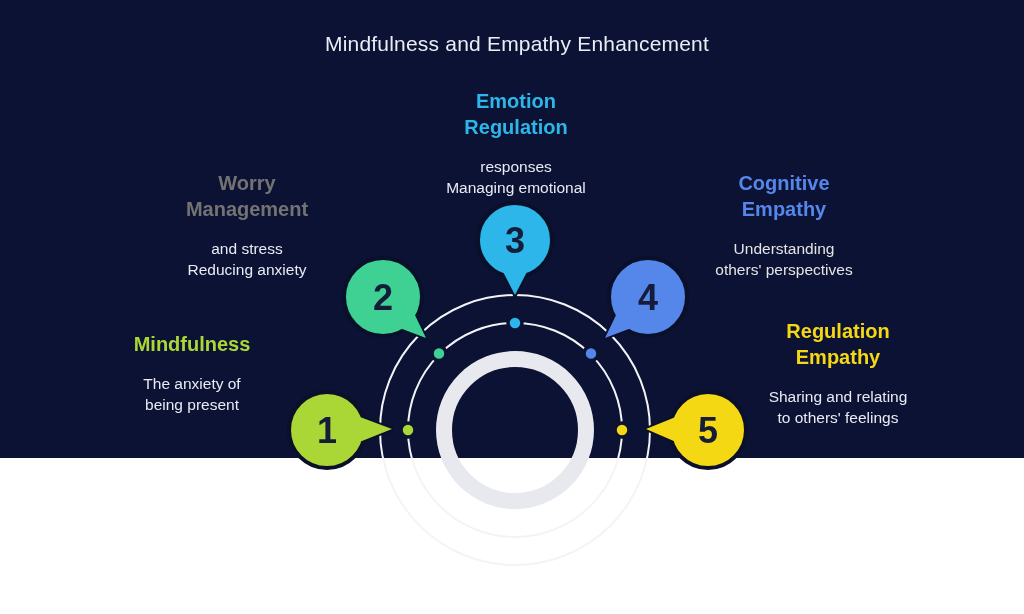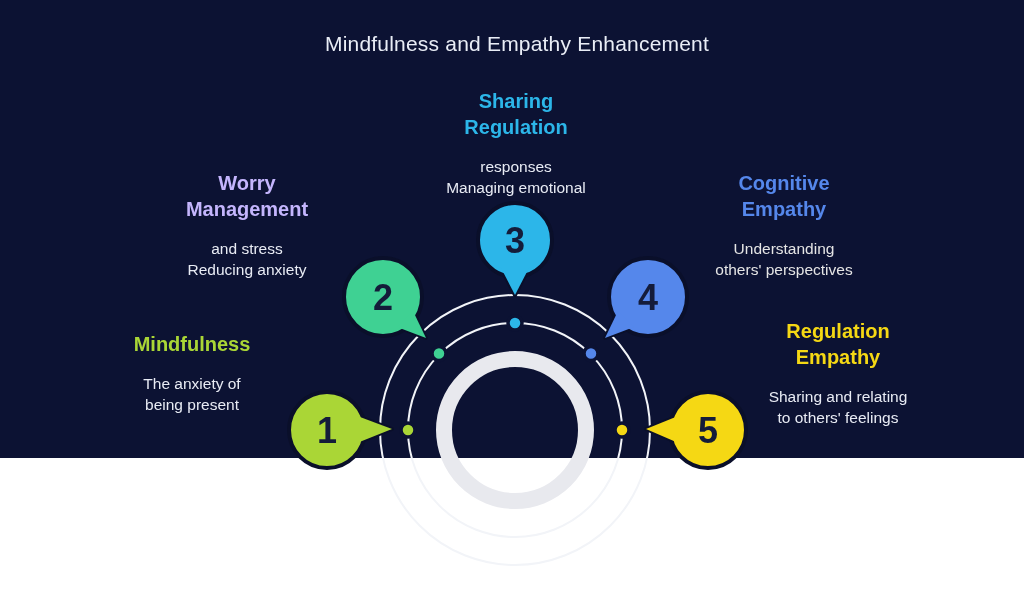--- a/index.html
+++ b/index.html
@@ -118,33 +118,33 @@
     <div class="heading" style="color: rgb(170, 214, 54);">
       <div class="heading-line">Mindfulness</div>
     </div>
     <div class="desc" style="color: rgb(232, 235, 244);">
       <div class="desc-line">The anxiety of</div>
       <div class="desc-line">being present</div>
     </div>
   </div>
 
   <div class="label-block" style="left:247px; top:170px;">
-    <div class="heading" style="color: #c4b5fd;">
+    <div class="heading" style="color: #737373;">
       <div class="heading-line">Worry</div>
       <div class="heading-line">Management</div>
     </div>
     <div class="desc" style="color: rgb(232, 235, 244);">
       <div class="desc-line">and stress</div>
       <div class="desc-line">Reducing anxiety</div>
     </div>
   </div>
 
   <div class="label-block" style="left:516px; top:88px;">
     <div class="heading" style="color: rgb(44, 182, 233);">
-      <div class="heading-line">Sharing</div>
+      <div class="heading-line">Emotion</div>
       <div class="heading-line">Regulation</div>
     </div>
     <div class="desc" style="color: rgb(232, 235, 244);">
       <div class="desc-line">responses</div>
       <div class="desc-line">Managing emotional</div>
     </div>
   </div>
 
   <div class="label-block" style="left:784px; top:170px;">
     <div class="heading" style="color: rgb(85, 135, 235);">

